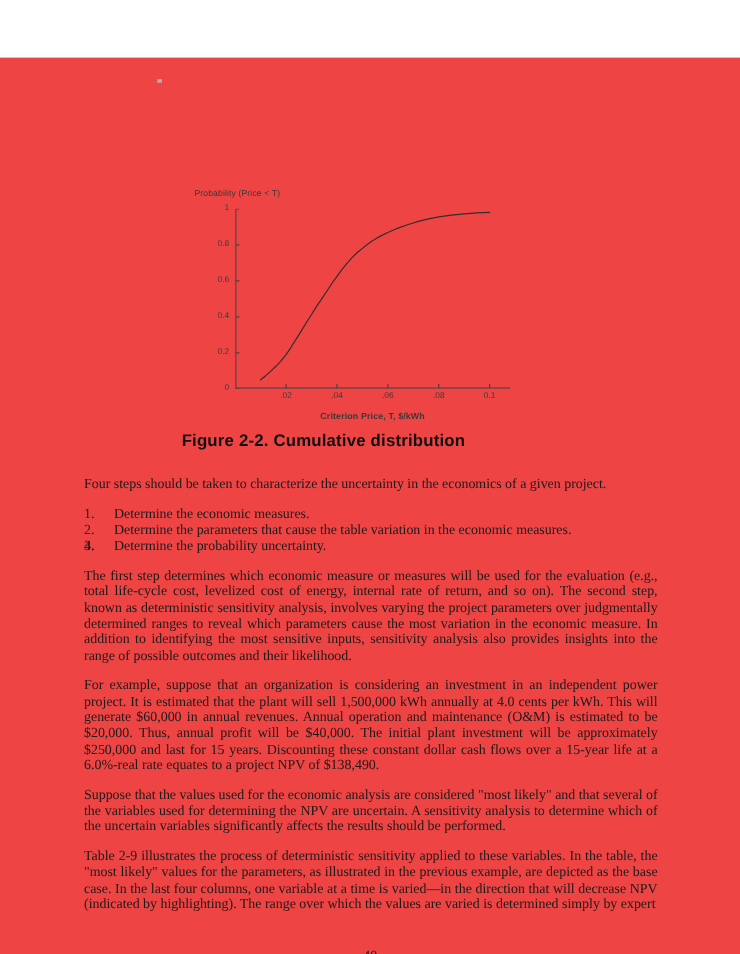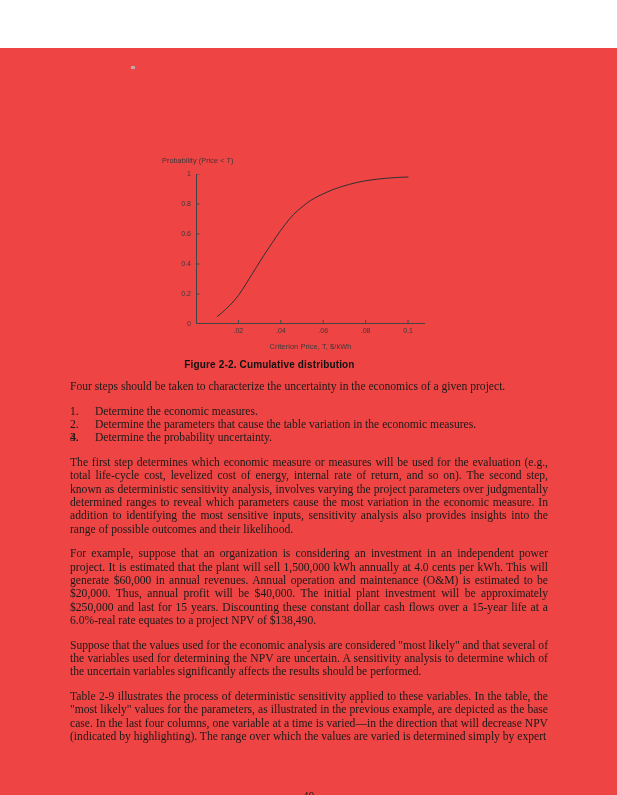--- a/index.html
+++ b/index.html
@@ -82,39 +82,40 @@
   .xlabel {
     position: absolute;
     top: 194px;
     left: 46px;
     width: 229px;
     text-align: center;
     font-family: "Liberation Sans", "DejaVu Sans", sans-serif;
     font-size: 7.4px;
     color: #3a3a3a;
     letter-spacing: .1px;
+    font-weight: bold;
   }
   .fig-caption {
     position: absolute;
     top: 211px;
     left: 0;
     width: 539px;
     text-align: center;
     font-family: "Liberation Sans", "DejaVu Sans", sans-serif;
-    font-size: 10px;
+    font-size: 14px;
     font-weight: bold;
     color: #101010;
     letter-spacing: .15px;
   }
 
   
   .body-col {
     position: absolute;
     left: 70px;
-    top: 332px;
+    top: 349px;
     width: 478px;
   }
   p.para {
     margin: 0 0 11.5px 0;
     font-size: 11.6px;
     line-height: 13.3px;
     text-align: justify;
     text-justify: inter-word;
     color: #1a1a1a;
   }

